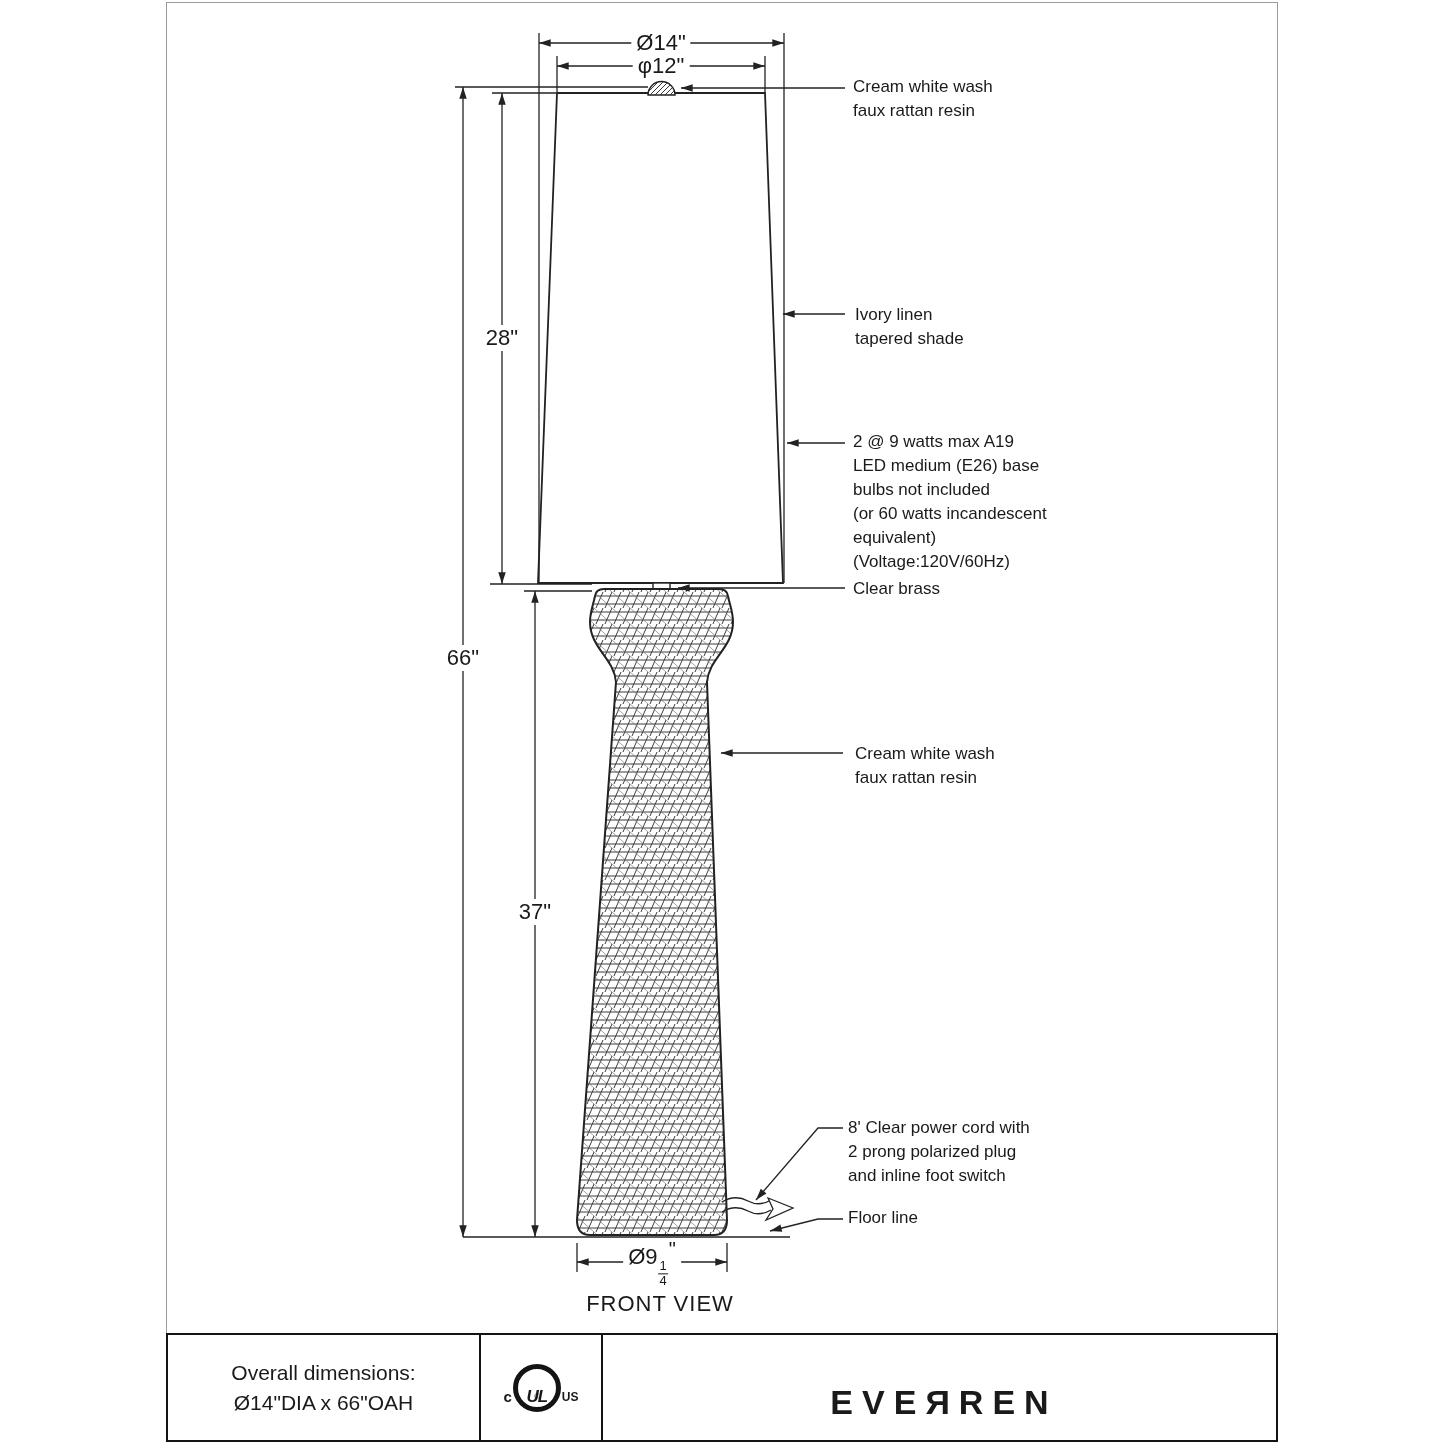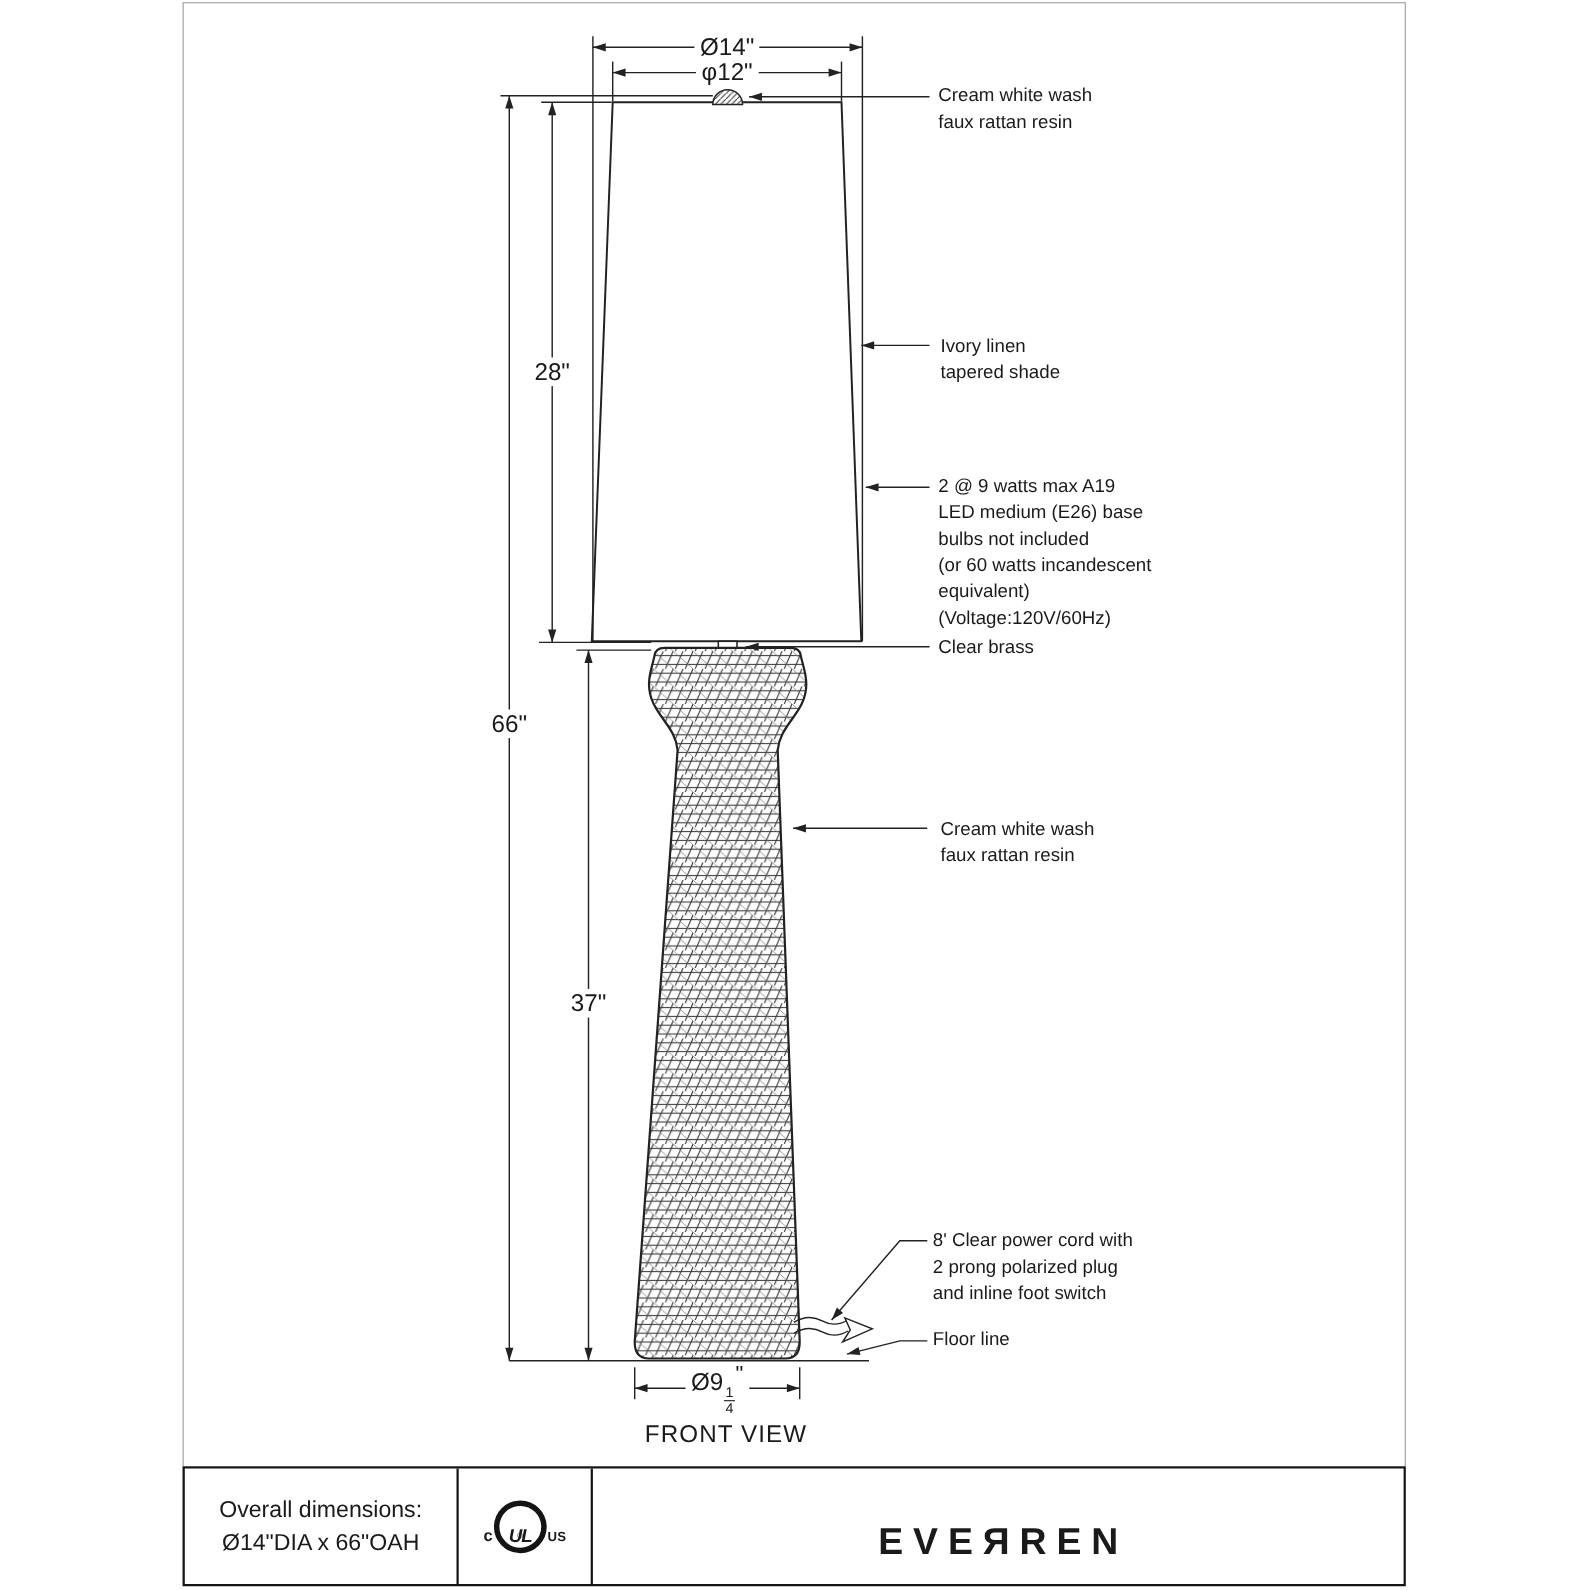--- a/index.html
+++ b/index.html
@@ -139,21 +139,21 @@
 <div class="txt" style="left:855px;top:742px">Cream white wash
 faux rattan resin</div>
 <div class="txt" style="left:848px;top:1116px">8' Clear power cord with
 2 prong polarized plug
 and inline foot switch</div>
 <div class="txt" style="left:848px;top:1206px">Floor line</div>
 
 <div class="viewlabel" style="left:660px;top:1291px">FRONT VIEW</div>
 
 <div class="tblock">
-  <div class="cell" style="width:249px">
+  <div class="cell" style="width:313px">
     <span>Overall dimensions:</span>
     <span>Ø14"DIA x 66"OAH</span>
   </div>
   <div class="cell" style="width:122px">
     <div class="ulmark">
       <span class="ul-c">c</span>
       <div class="ul-circle">
         <span class="ul-letters">UL</span>
         <span class="ul-reg">®</span>
       </div>

